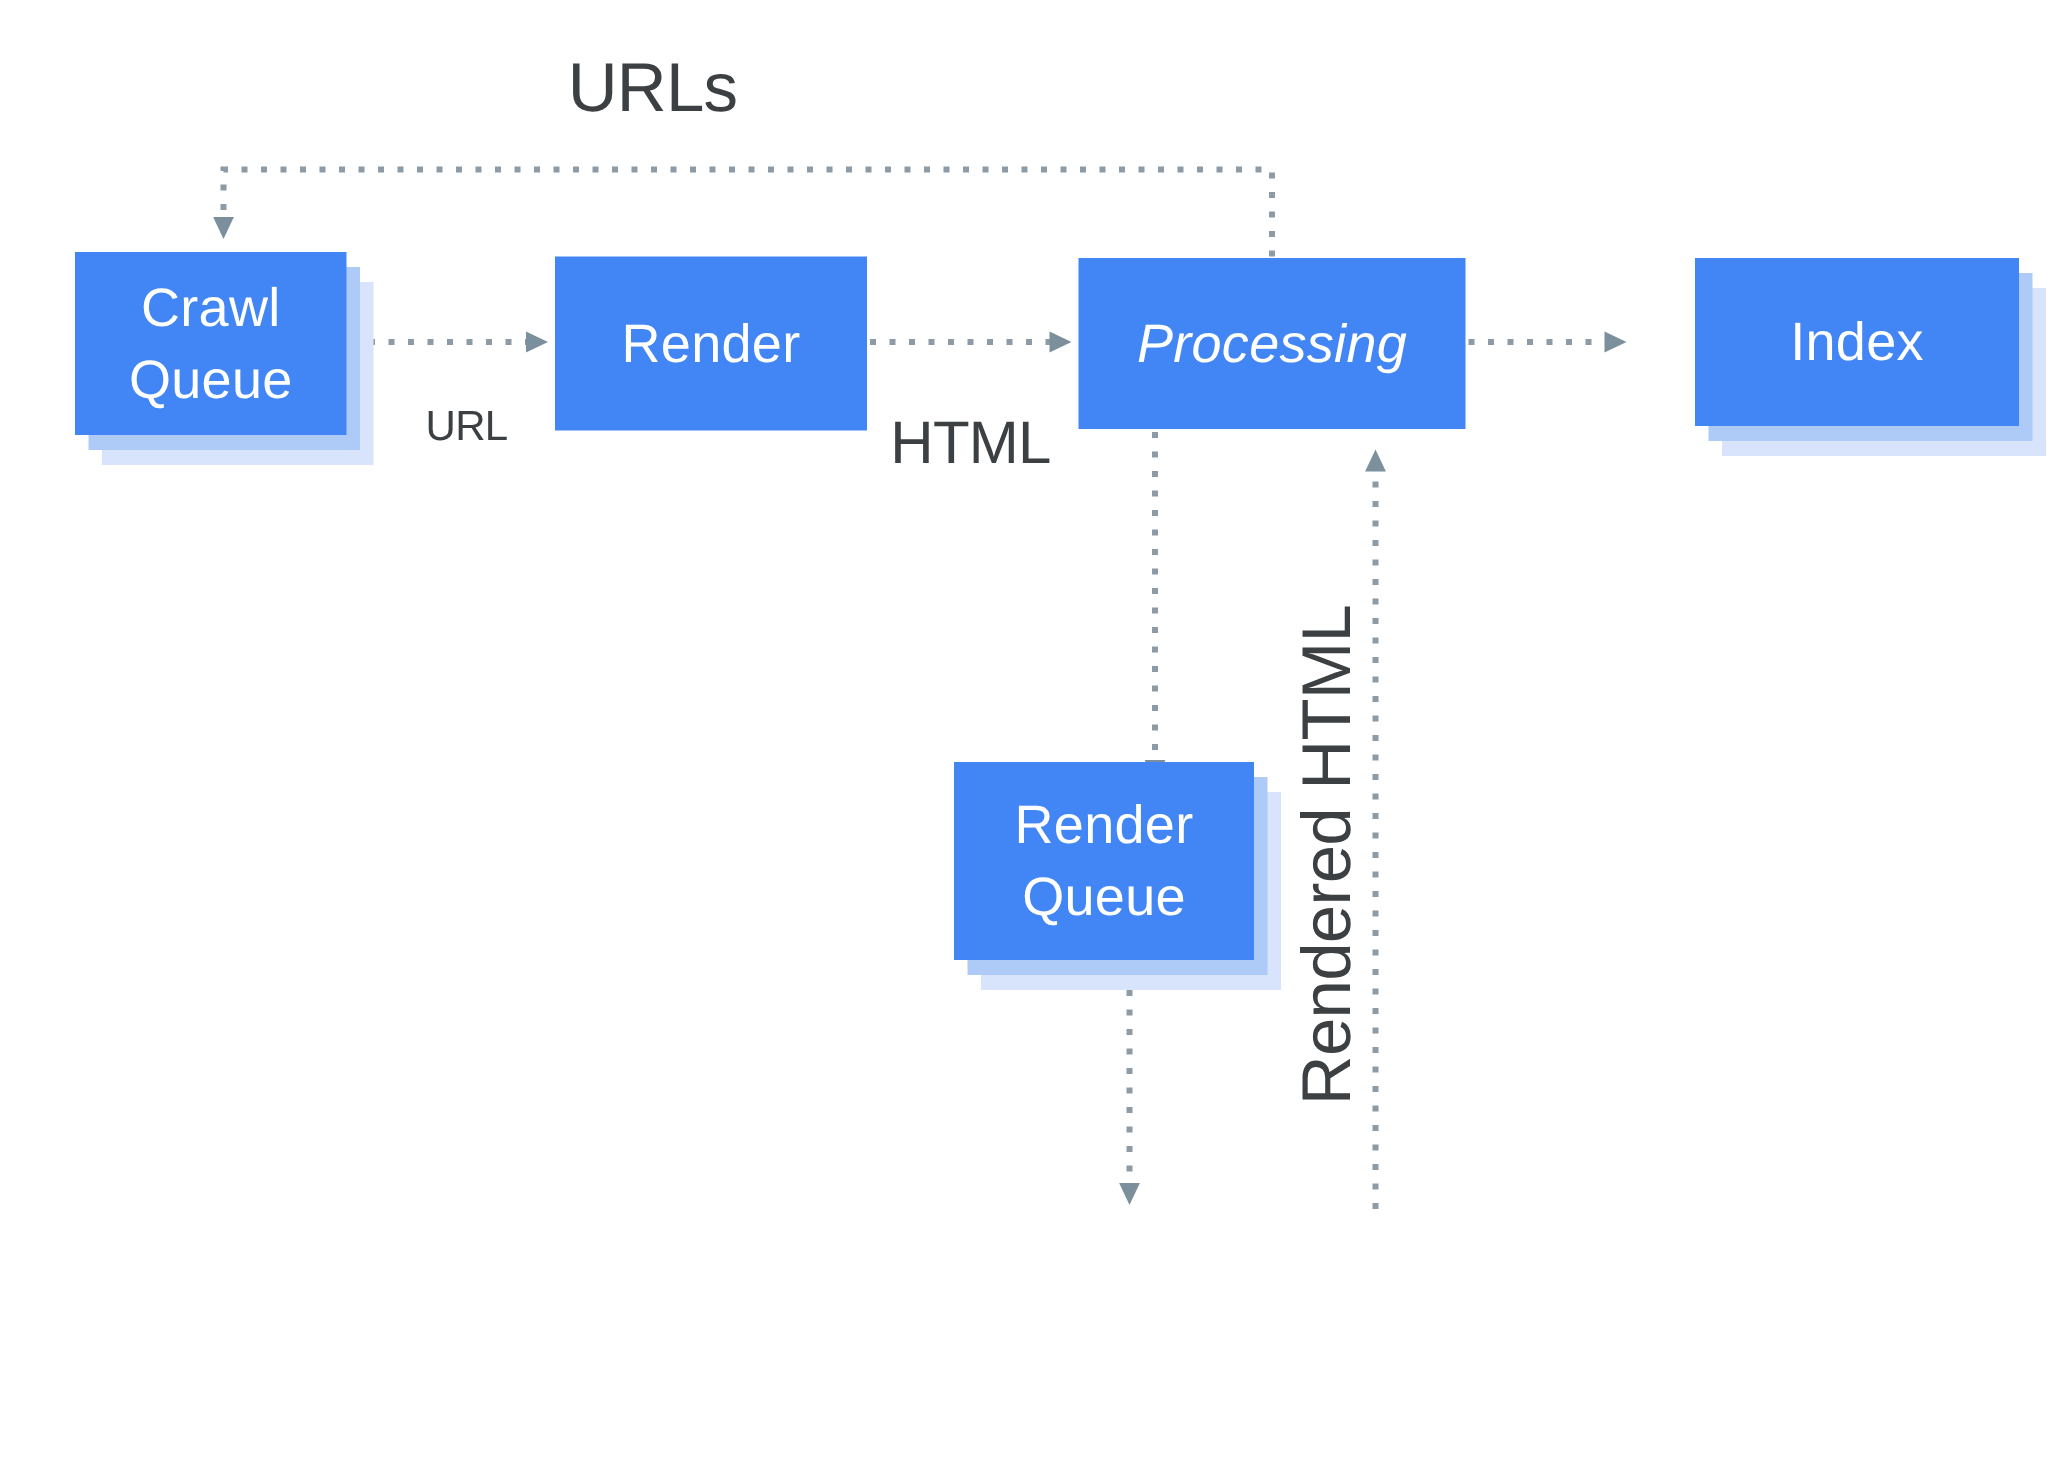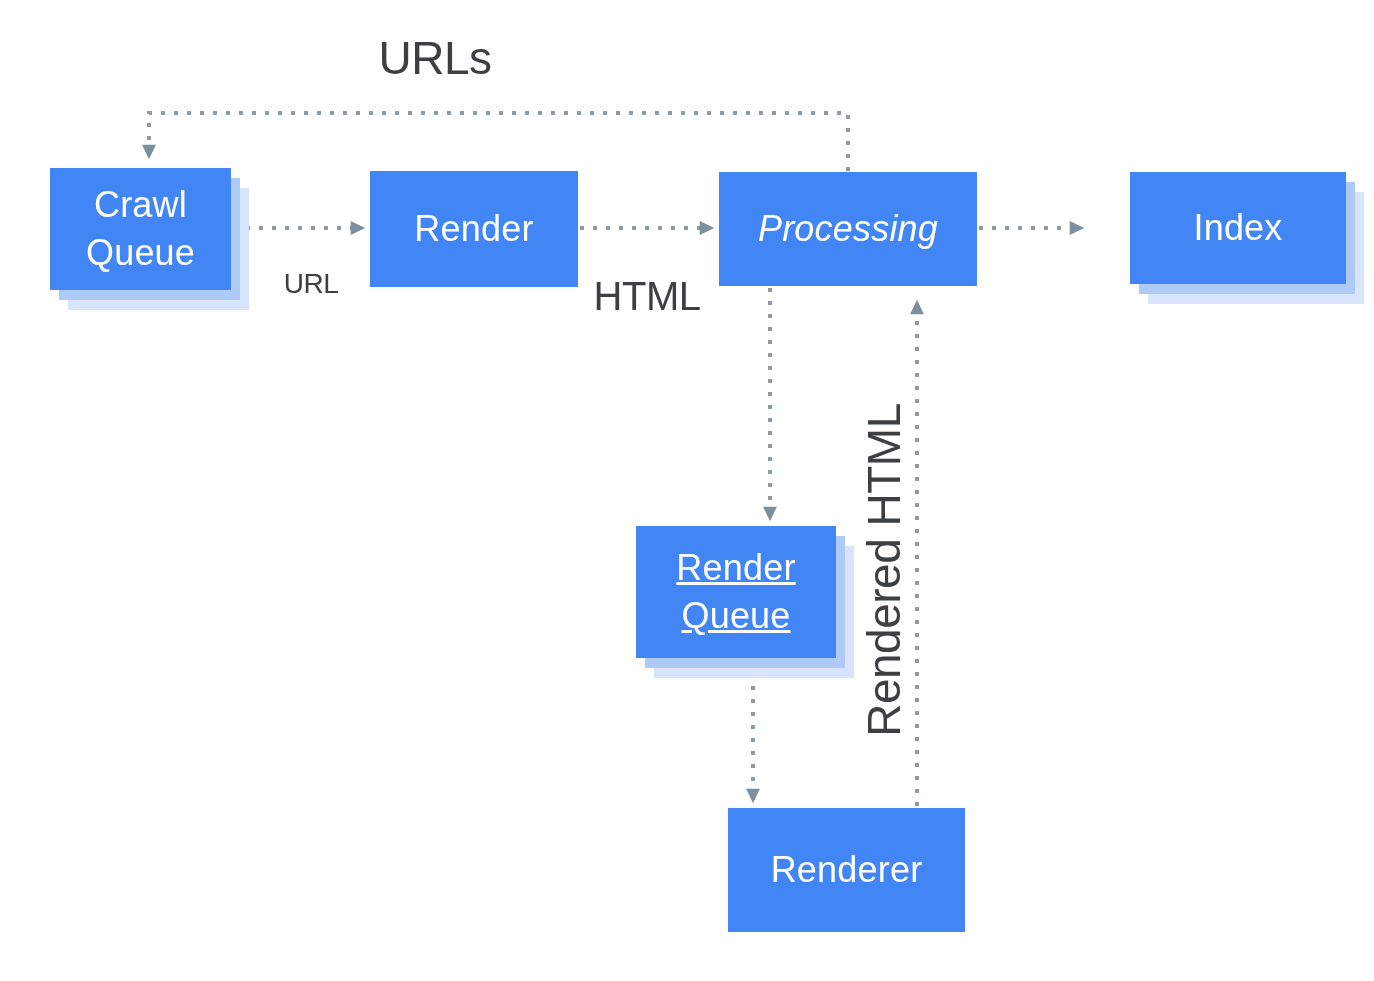--- a/index.html
+++ b/index.html
@@ -84,27 +84,24 @@
   </div>
 
   <div class="node" style="left:719px;top:172px;width:258px;height:114px;font-style:italic;">
     <span class="node-label">Processing</span>
   </div>
 
   <div class="node stacked" style="left:1130px;top:172px;width:216px;height:112px;">
     <span class="node-label">Index</span>
   </div>
 
-  <div class="node stacked" style="left:636px;top:526px;width:200px;height:132px;text-decoration:underline;">
+  <div class="node stacked" style="left:636px;top:508px;width:200px;height:132px;">
     <span class="node-label">Render Queue</span>
   </div>
 
-  <div class="node" style="left:728px;top:808px;width:237px;height:124px;">
-    <span class="node-label">Renderer</span>
-  </div>
 
   <div class="edge-label" style="left:435px;top:58px;font-size:46px;">URLs</div>
 
   <div class="edge-label" style="left:311px;top:284px;font-size:28px;">URL</div>
 
   <div class="edge-label" style="left:647px;top:284px;font-size:40px;margin-top:12px;">HTML</div>
 
   <div class="edge-label vertical" style="left:884px;top:570px;font-size:46px;">Rendered HTML</div>
 
 </div>

